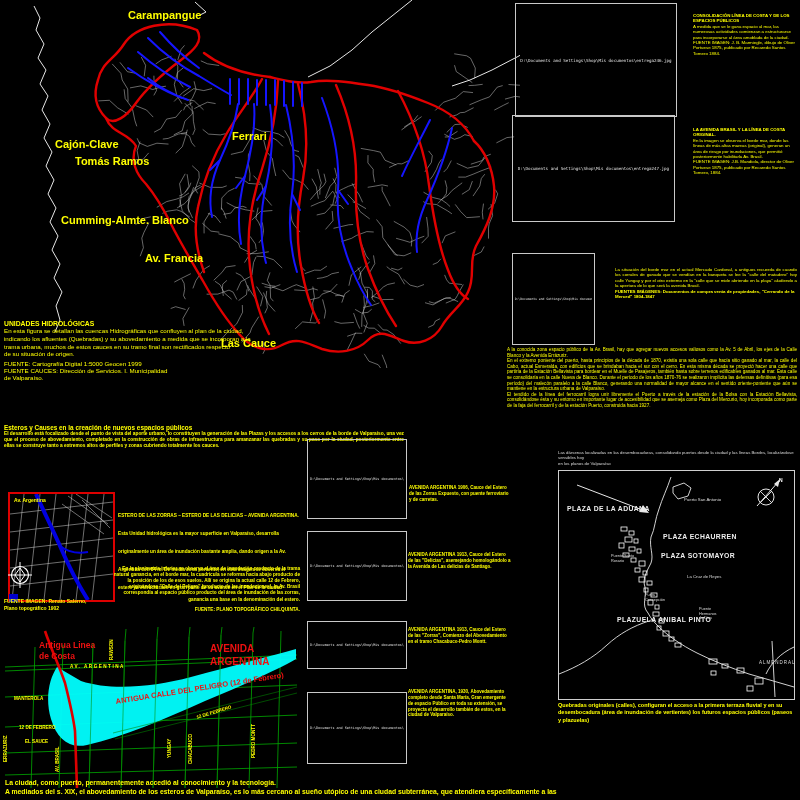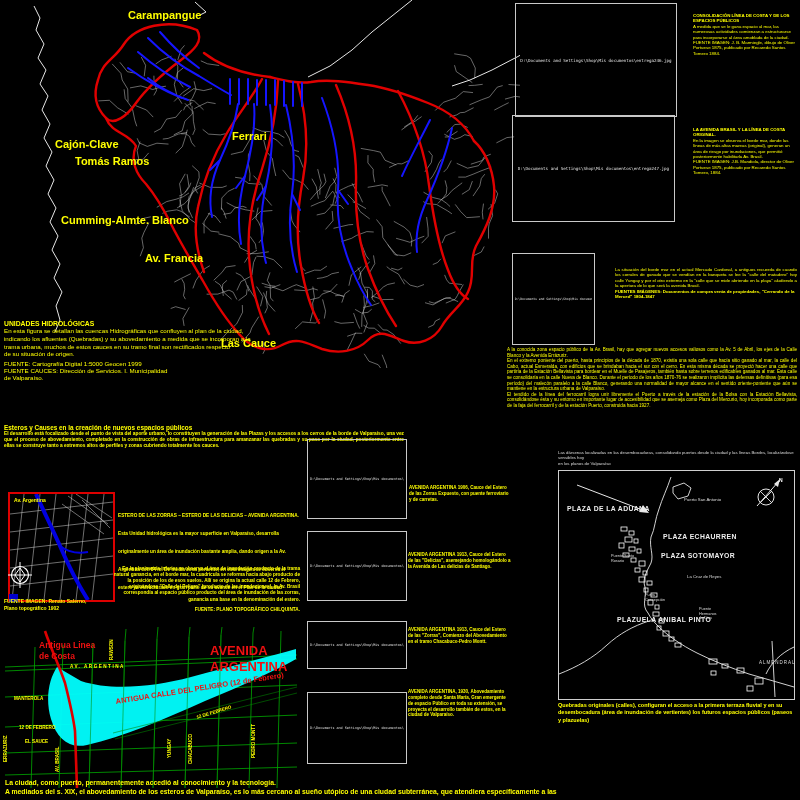--- a/index.html
+++ b/index.html
@@ -123,21 +123,21 @@
     <path d="M52,40 C44,52 40,72 46,92 C52,112 64,122 82,118 C118,110 160,92 200,74 C238,58 270,44 291,32 L291,22 C262,30 224,40 186,50 C148,60 106,64 76,54 Z" fill="#00ffff" fill-opacity="0.95" stroke="none"></path>
     <g stroke="#008800" stroke-width="0.7" fill="none" opacity="0.8">
       <path d="M88,16 L84,161 M120,14 L116,161 M152,12 L148,161 M184,10 L180,161 M216,8 L212,161"></path>
       <path d="M108,106 L292,60 M110,112 L292,66"></path>
     </g>
     <path d="M40,4 C46,22 54,38 60,56 C64,72 68,88 70,104 L72,161" fill="none" stroke="#dd0000" stroke-width="2.6"></path>
   </svg>
 
   <div class="abs redlbl prl" style="left:39px;top:640px;font-size:8.5px;">Antigua Linea
 de Costa</div>
-  <div class="abs redlbl prl" style="left:210px;top:643px;font-size:13px;">AVENIDA
+  <div class="abs redlbl prl" style="left:210px;top:643px;font-size:10px;">AVENIDA
 ARGENTINA</div>
   <div class="abs redlbl" style="left:115px;top:697px;width:190px;font-size:7.5px;transform:rotate(-9deg);transform-origin:0 0;">ANTIGUA CALLE DEL PELIGRO (12 de Febrero)</div>
   <div class="abs street" style="left:70px;top:665px;letter-spacing:1.5px;">AV. ARGENTINA</div>
   <div class="abs street" style="left:14px;top:697px;">MANTEROLA</div>
   <div class="abs street" style="left:19px;top:726px;">12 DE FEBRERO</div>
   <div class="abs street" style="left:25px;top:740px;">EL SAUCE</div>
   <div class="abs street" style="left:4px;top:762px;transform:rotate(-90deg);">ERRAZURIZ</div>
   <div class="abs street" style="left:56px;top:772px;transform:rotate(-90deg);">AV. BRASIL</div>
   <div class="abs street" style="left:110px;top:660px;transform:rotate(-90deg);">RAWSON</div>
   <div class="abs street" style="left:168px;top:758px;transform:rotate(-90deg);">YUNGAY</div>

